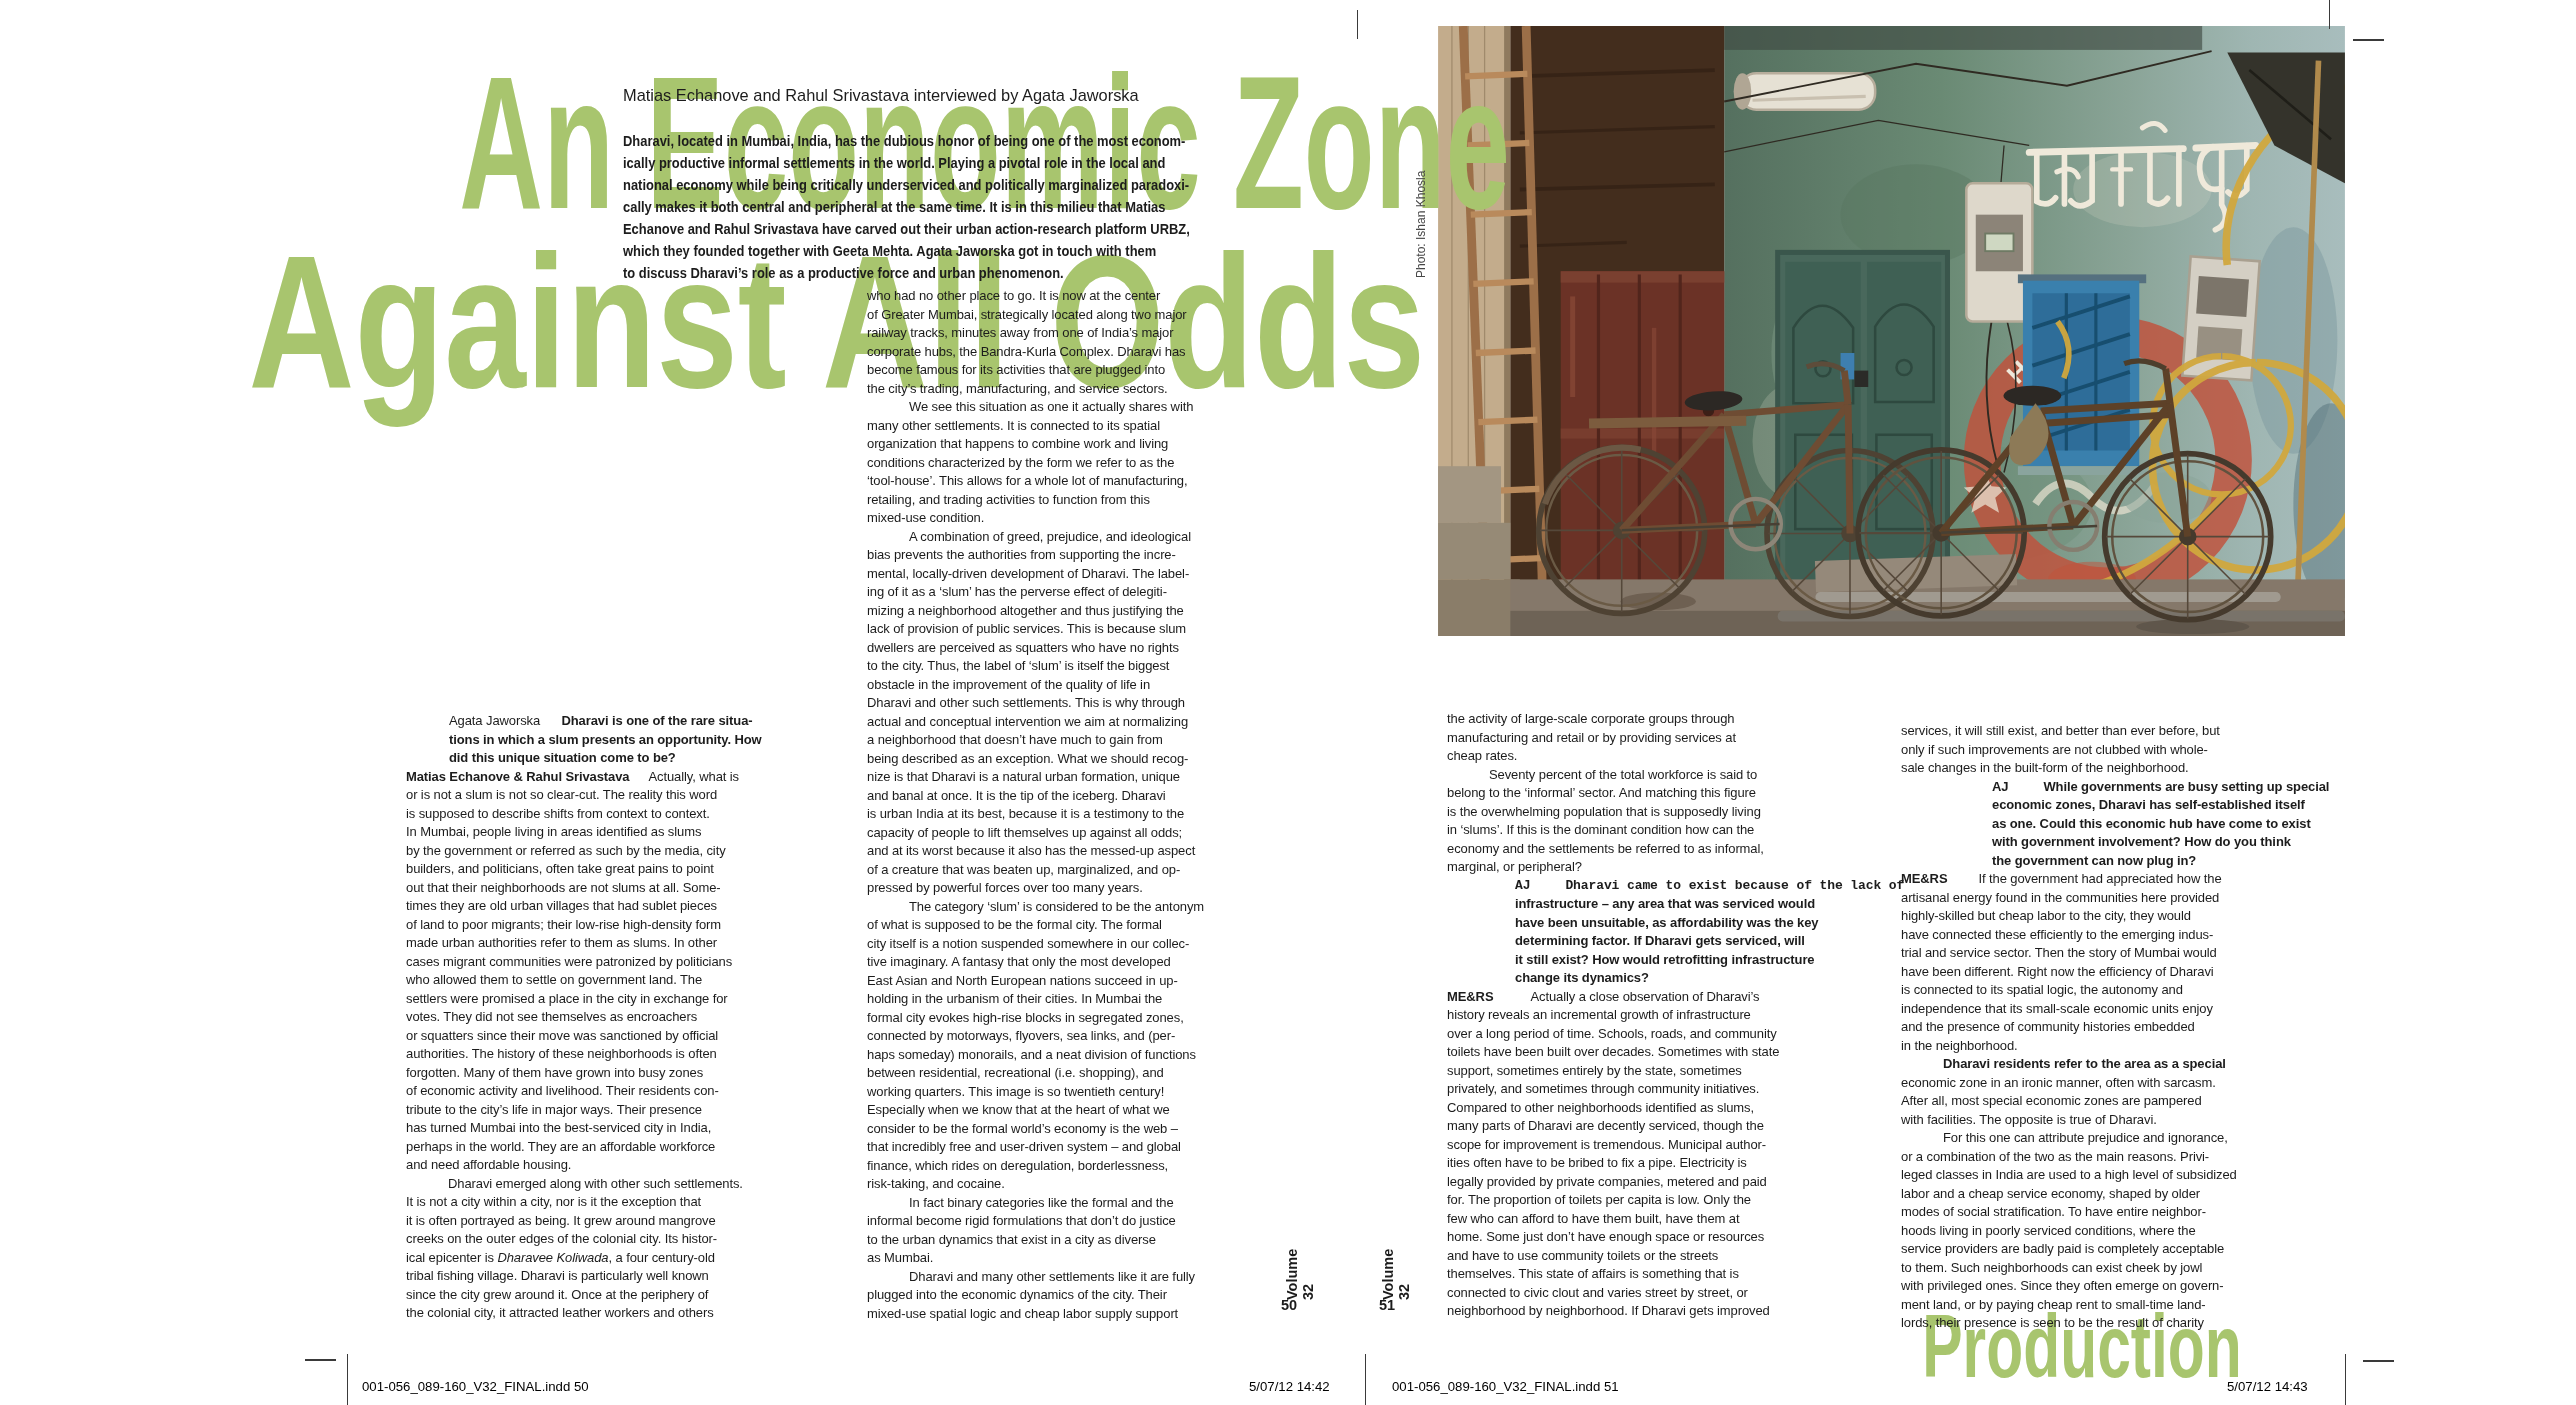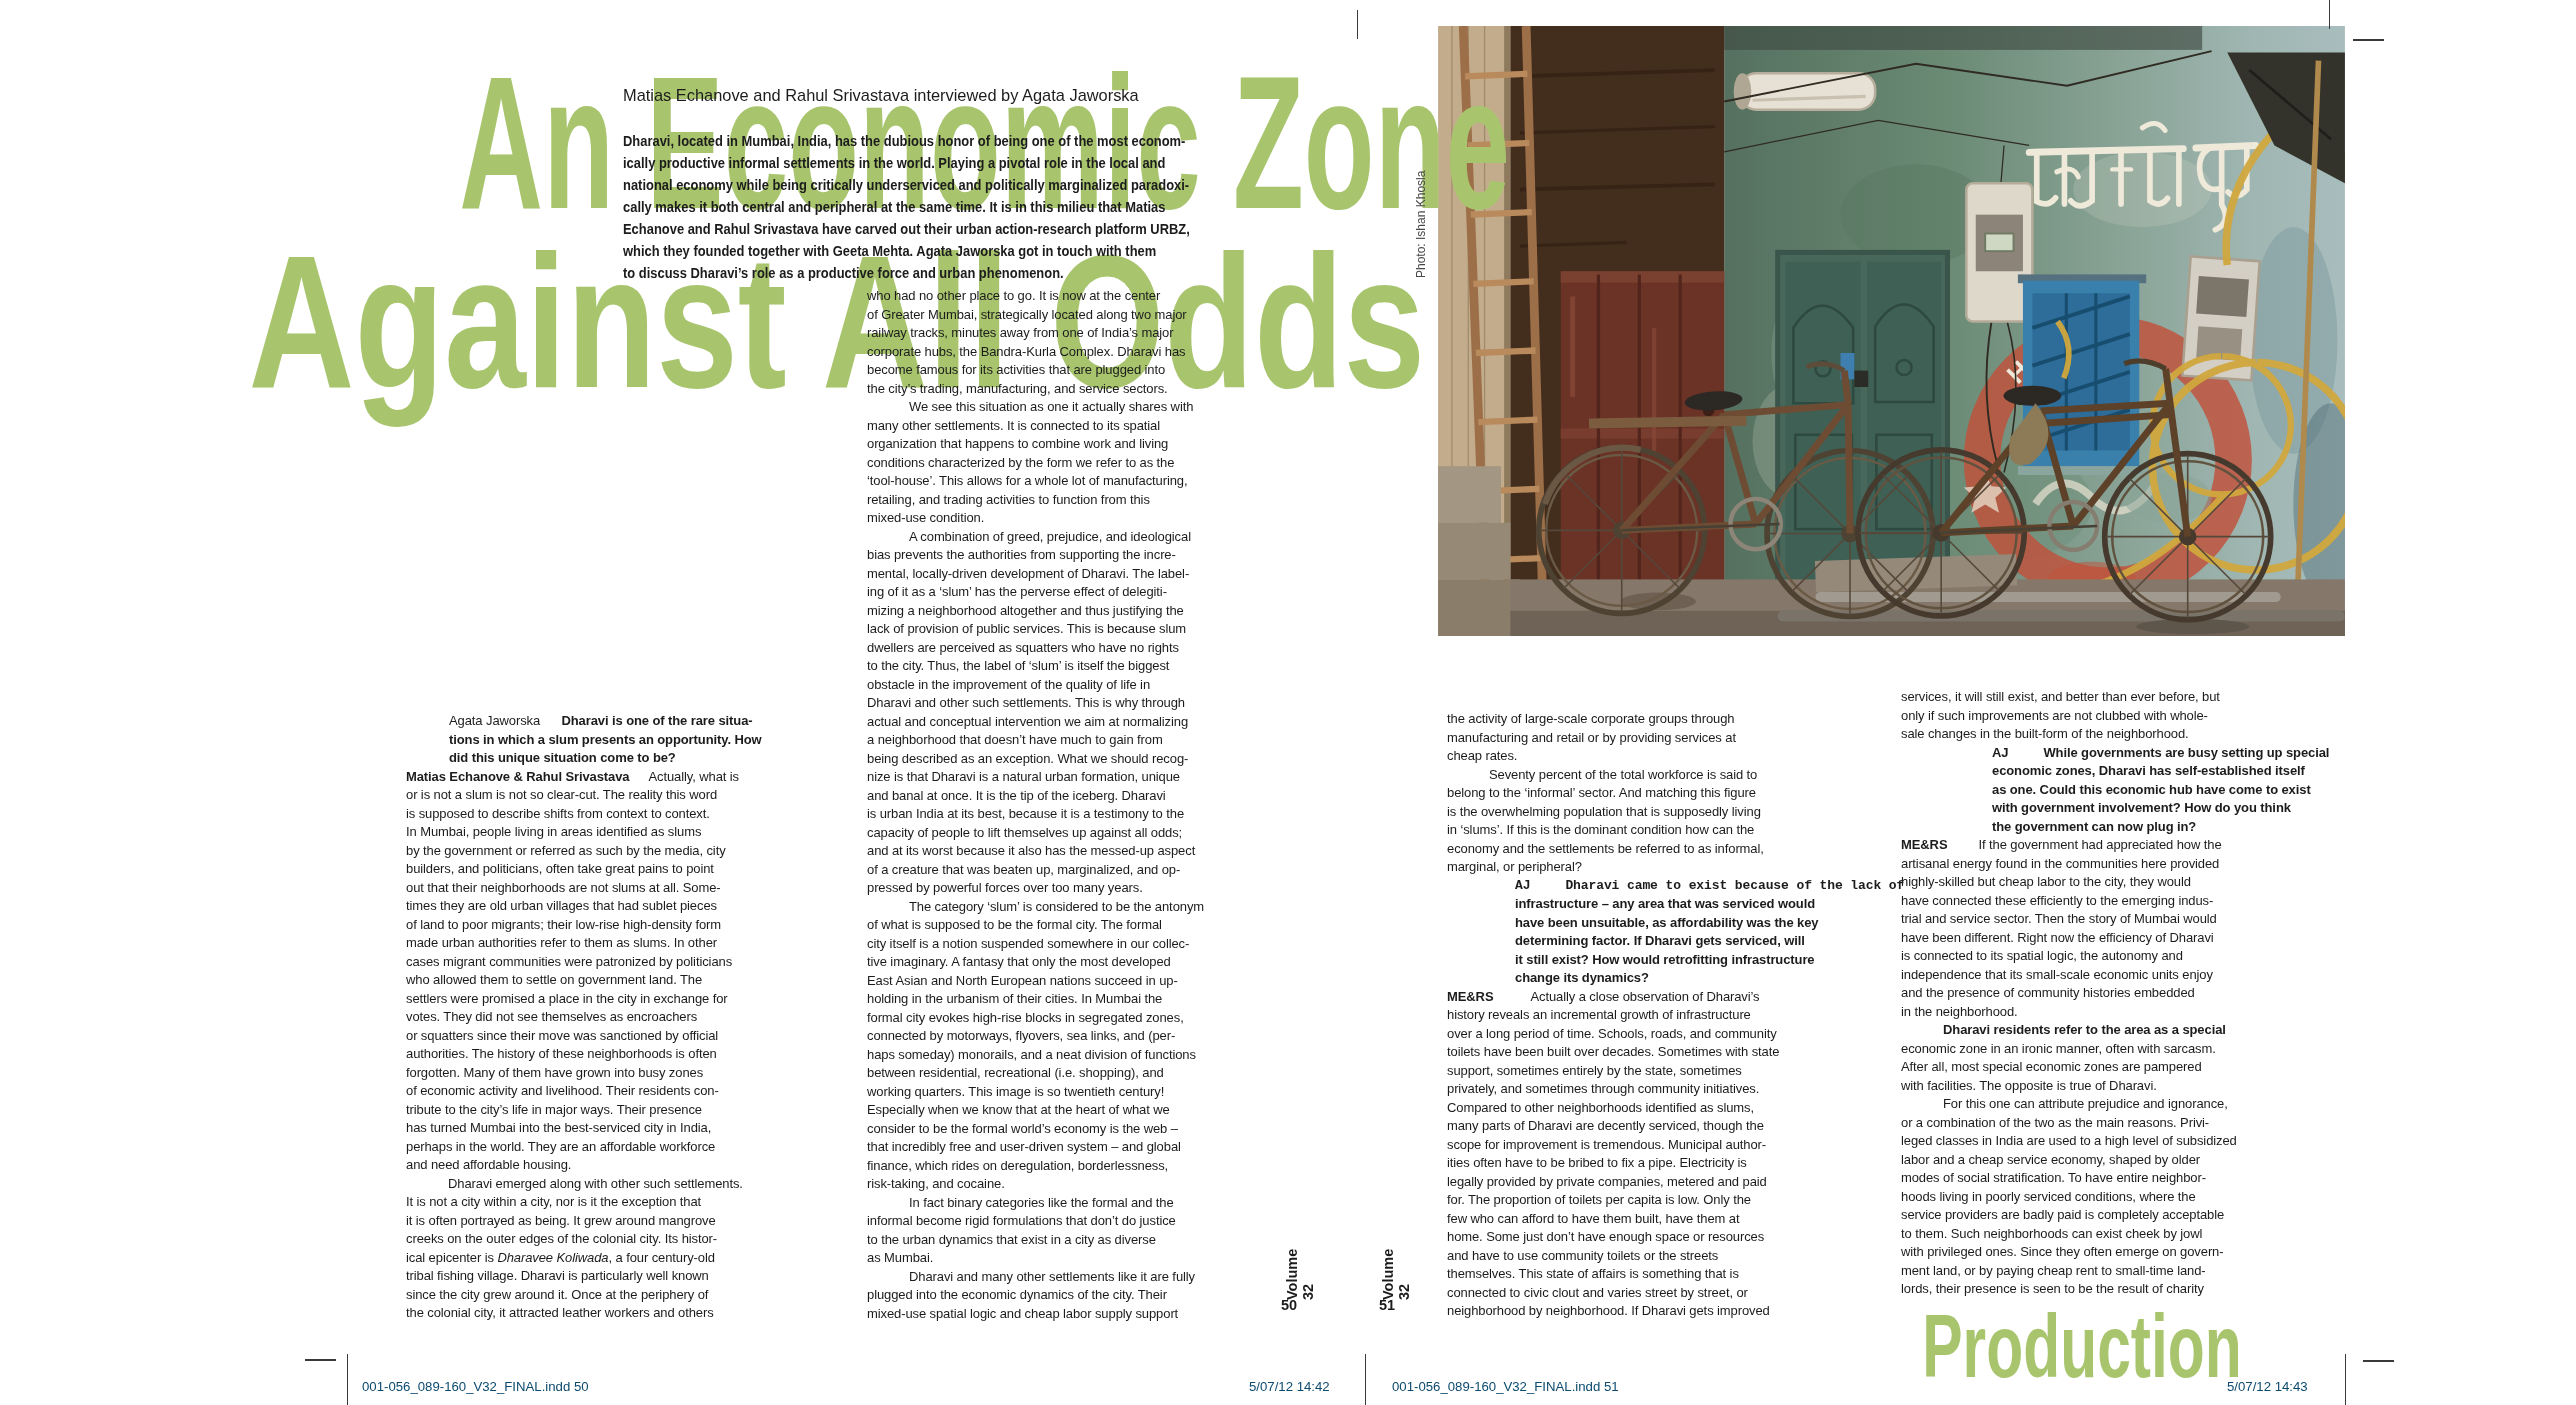--- a/index.html
+++ b/index.html
@@ -11,31 +11,31 @@
   .headline-svg{position:absolute;left:0;top:0;width:2576px;height:1405px;z-index:2;pointer-events:none;}
   .txt{z-index:3;}
 
   .byline{position:absolute;left:623px;top:86px;font-size:16.4px;z-index:3;}
   .intro{position:absolute;left:623px;top:130px;font-size:15.4px;font-weight:bold;line-height:22px;white-space:pre-line;transform:scaleX(.84);transform-origin:left top;z-index:3;}
 
   .col{position:absolute;width:440px;font-size:13px;line-height:18.5px;letter-spacing:-0.1px;z-index:3;}
   .col-l1{left:406px;top:712px;}
   .col-l2{left:867px;top:287px;}
   .col-r1{left:1447px;top:710px;}
-  .col-r2{left:1901px;top:688px;}
+  .col-r2{left:1901px;top:722px;}
   .ln{white-space:nowrap;}
   .b{font-weight:bold;}
   .rg{font-weight:normal;}
   .it{font-style:italic;}
 
   .vert{writing-mode:vertical-rl;transform:rotate(180deg);font-weight:bold;font-size:14.5px;z-index:3;position:absolute;}
   .pagenum{position:absolute;font-weight:bold;font-size:14.5px;z-index:3;}
   .credit{position:absolute;left:1414px;top:77px;height:201px;writing-mode:vertical-rl;transform:rotate(180deg);font-size:12px;color:#474747;z-index:3;}
 
-  .slug{position:absolute;top:1379px;font-size:13.2px;color:#0c4a6e;z-index:3;}
+  .slug{position:absolute;top:1379px;font-size:13.2px;color:#000000;z-index:3;}
   .mark{position:absolute;background:#3a3a3a;z-index:4;}
 
   svg text.head{font-family:"Liberation Sans",sans-serif;font-weight:700;}
 </style>
 </head>
 <body>
 
 <div class="sheet">
 
   <div class="photo-wrap">

